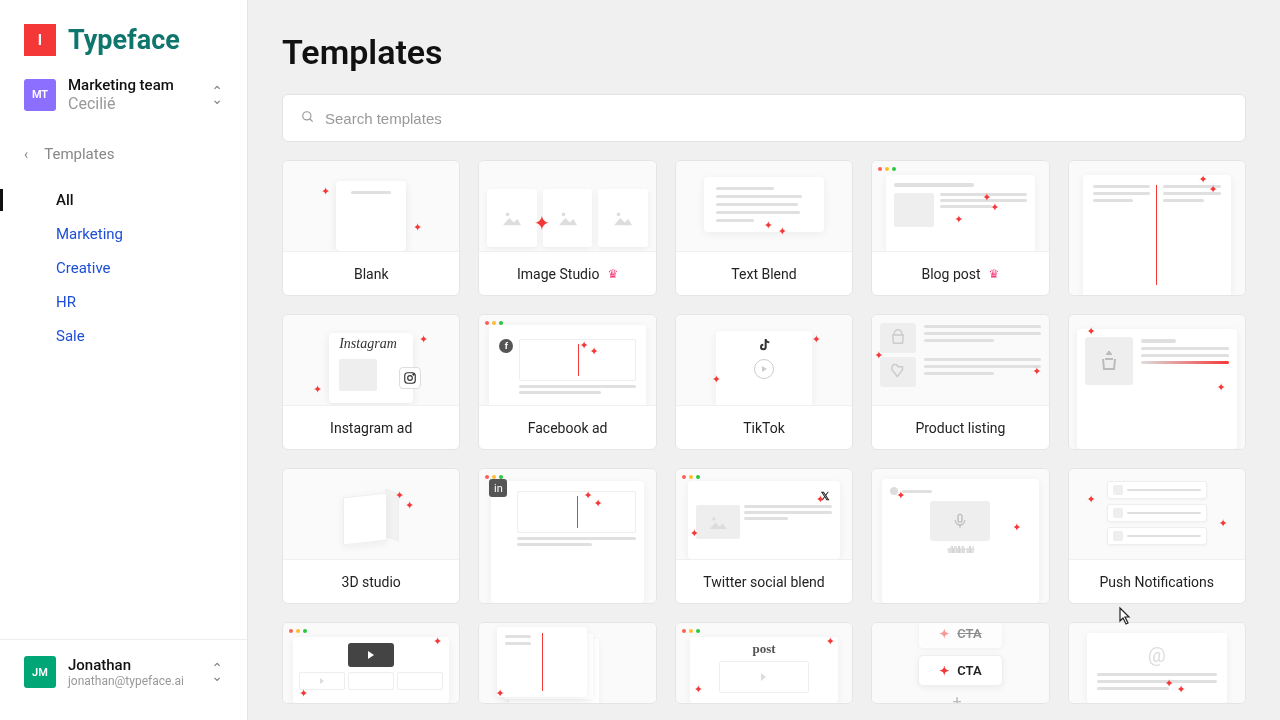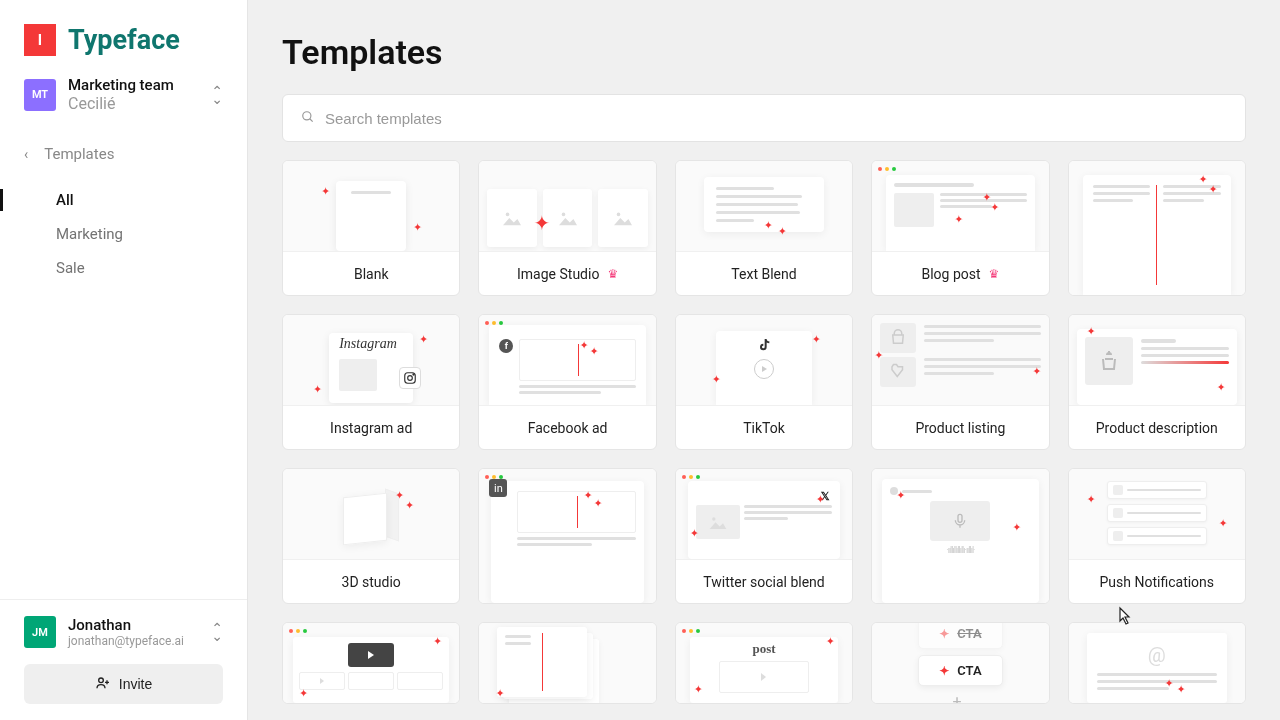--- a/index.html
+++ b/index.html
@@ -15,21 +15,21 @@
     .workspace-avatar { width: 32px; height: 32px; background: #8c6fff; color: #fff; display: flex; align-items: center; justify-content: center; font-size: 11px; font-weight: 600; border-radius: 3px; }
     .workspace-info { flex: 1; }
     .workspace-name { font-size: 15px; color: #111; font-weight: 500; }
     .workspace-sub { font-size: 16px; color: #999; }
     .chevron-updown { color: #888; font-size: 14px; line-height: 8px; }
     
     .nav-back { display: flex; align-items: center; gap: 16px; padding: 8px 24px 20px; color: #888; font-size: 15px; cursor: pointer; }
     .nav-back-icon { font-size: 14px; }
     
     .nav-list { padding: 0 0 0 56px; }
-    .nav-item { padding: 8px 0; font-size: 15px; color: #737373; cursor: pointer; }
+    .nav-item { padding: 8px 0; font-size: 15px; color: #1d4ed8; cursor: pointer; }
     .nav-item.active { color: #111; font-weight: 500; position: relative; }
     .nav-item.active::before { content: ''; position: absolute; left: -56px; top: 6px; bottom: 6px; width: 3px; background: #111; }
     
     .sidebar-footer { margin-top: auto; border-top: 1px solid #eee; padding-top: 16px; padding-bottom: 16px; }
     .user-row { display: flex; align-items: center; gap: 12px; padding: 0 24px 16px; cursor: pointer; }
     .user-avatar { width: 32px; height: 32px; background: #00a676; color: #fff; display: flex; align-items: center; justify-content: center; font-size: 11px; font-weight: 600; border-radius: 3px; }
     .user-info { flex: 1; }
     .user-name { font-size: 15px; color: #111; font-weight: 500; }
     .user-email { font-size: 12px; color: #999; }
     
@@ -140,42 +140,34 @@
   </div>
 
   <div class="nav-back">
     <span class="nav-back-icon">‹</span>
     <span>Templates</span>
   </div>
 
   <div class="nav-list" id="nav-list">
       <div class="nav-item active">All</div>
       <div class="nav-item">Marketing</div>
+      <div class="nav-item">Creative</div>
+      <div class="nav-item">HR</div>
       <div class="nav-item">Sale</div>
     </div>
 
   <div class="sidebar-footer">
     <div class="user-row">
       <div class="user-avatar">JM</div>
       <div class="user-info">
         <div class="user-name">Jonathan</div>
         <div class="user-email">jonathan@typeface.ai</div>
       </div>
       <div class="chevron-updown">⌃<br>⌄</div>
     </div>
-    <button class="invite-btn">
-      <span>
-        <svg width="16" height="16" viewBox="0 0 24 24" fill="none" stroke="#222" stroke-width="2">
-            <circle cx="9" cy="8" r="3.5"></circle>
-            <path d="M3 20c0-3 2.5-5.5 6-5.5s6 2.5 6 5.5"></path>
-            <path d="M18 8v6M15 11h6"></path>
-          </svg>
-      </span>
-      <span>Invite</span>
-    </button>
   </div>
 </aside>
 
 <main class="main">
   <h1 class="page-title">Templates</h1>
 
   <div class="search-wrap">
     <span class="search-icon">
       <svg width="14" height="14" viewBox="0 0 24 24" fill="none" stroke="#999" stroke-width="2">
           <circle cx="10" cy="10" r="7"></circle>
@@ -401,24 +393,20 @@
             <div style="flex:1;display:flex;flex-direction:column;gap:4px;padding-top:2px">
               <div class="mock-line" style="height:4px;width:40%"></div>
               <div class="mock-line" style="height:3px"></div>
               <div class="mock-line" style="height:3px"></div>
               <div style="height:3px;background:linear-gradient(90deg,#ddd,#f43838);border-radius:2px"></div>
             </div>
           </div>
           <span class="spark" style="top:10px;left:18px;font-size:11px">✦</span>
           <span class="spark" style="top:66px;left:148px;font-size:11px">✦</span>
         </div>
-    <div class="card-label-row">
-      <span class="card-label">Product description</span>
-
-    </div>
       </div>
       <div class="card">
     <div class="card-preview">
           <div class="mock-cube">
             <div class="cube-face cube-side"></div>
             <div class="cube-face cube-front"></div>
           </div>
           <span class="spark" style="top:20px;left:112px;font-size:11px">✦</span>
           <span class="spark" style="top:30px;left:122px;font-size:11px">✦</span>
         </div>

